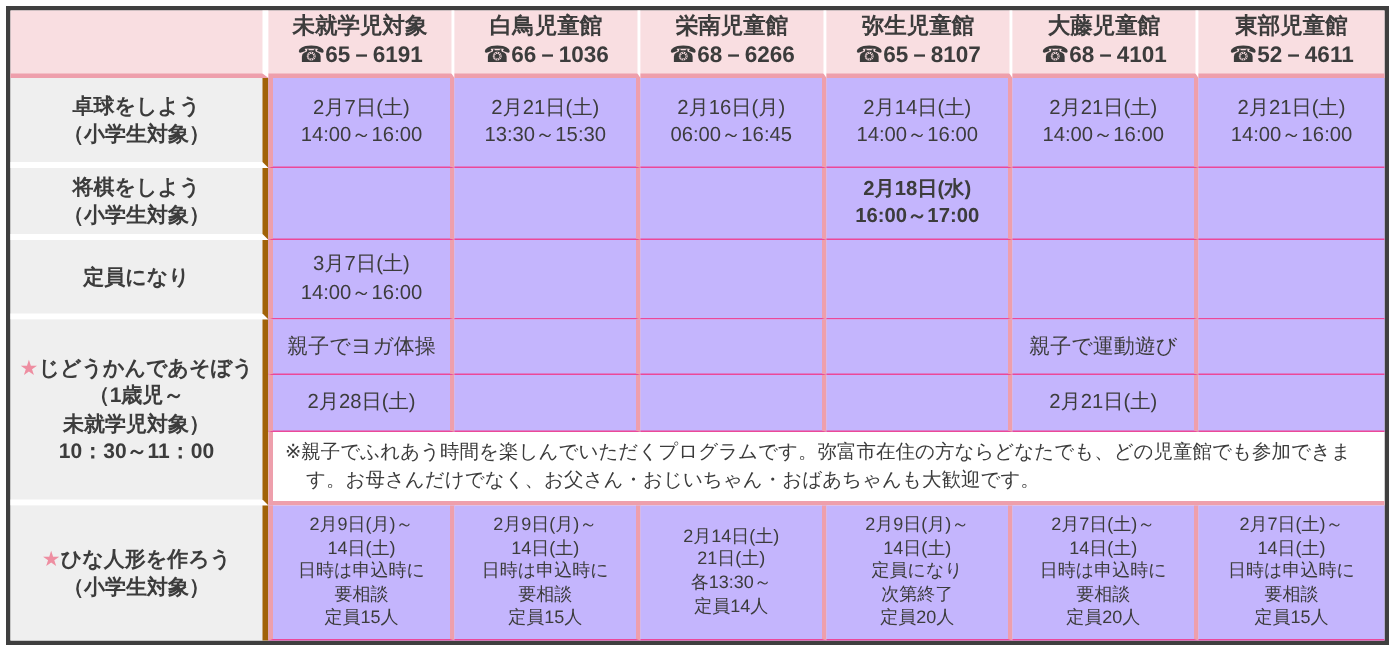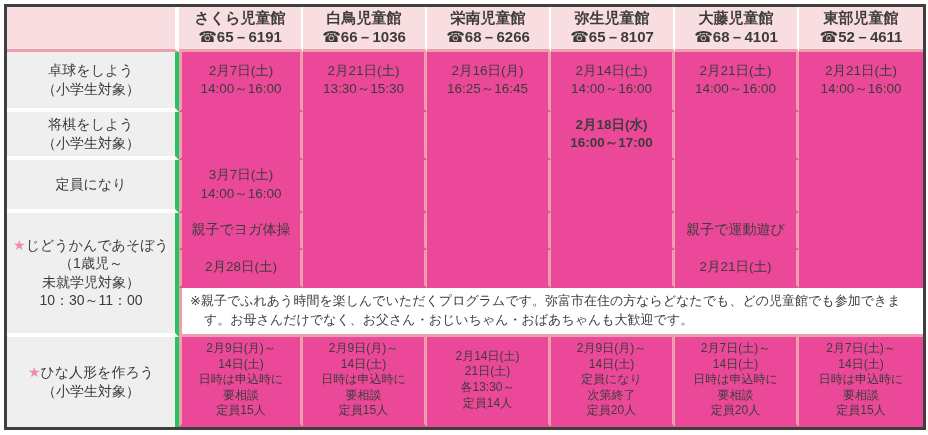--- a/index.html
+++ b/index.html
@@ -34,39 +34,39 @@
     font-size: 15px;
     line-height: 1.25;
     height: 40px;
     padding: 2px 0;
   }
   th.hdr.last { border-right: 0; }
 
   
   th.rowlabel {
     background: #efefef;
-    border-right: 4px solid #22c55e;
+    border-right: 4px solid #a16207;
     border-bottom: 4px solid #ffffff;
-    font-weight: normal;
+    font-weight: bold;
     font-size: 14px;
     line-height: 1.3;
     white-space: pre-line;
     padding: 2px 2px;
   }
   tr.r5 th.rowlabel { border-bottom: 0; margin-left: 28px; }
   .star { color: #ee8ea1; }
 
   
   td.cell {
     border-right: 3px solid #ee9fac;
-    border-bottom: 3px solid #ec4899;
+    border-bottom: 1px solid #ec4899;
     font-size: 13.5px;
     line-height: 1.35;
     white-space: pre-line;
-    background: #ec4899;
+    background: #c4b5fd;
     padding: 2px 1px;
   }
   td.cell.cfirst { border-left: 3px solid #ee9fac; }
   td.cell.clast { border-right: 0; }
 
   tr.r1 td.cell { height: 60px; }
   tr.r2 td.cell { height: 48px; font-weight: bold; }
   tr.r3 td.cell { height: 53px; }
   tr.r4a td.cell { height: 37px; font-weight: normal; font-size: 14px; }
   tr.r4b td.cell { height: 38px; }
@@ -98,21 +98,21 @@
         <col style="width:124px">
       <col style="width:124px">
         <col style="width:124px">
         <col style="width:124px">
     </colgroup>
 
     <tbody>
         <tr>
       <th class="corner"></th>
       <th class="hdr">
-        <div>さくら児童館</div>
+        <div>未就学児対象</div>
         <div><span class="phn">☎</span><span>65－6191</span></div>
       </th>
       <th class="hdr">
         <div>白鳥児童館</div>
         <div><span class="phn">☎</span><span>66－1036</span></div>
       </th>
       <th class="hdr">
         <div>栄南児童館</div>
         <div><span class="phn">☎</span><span>68－6266</span></div>
       </th>
@@ -131,21 +131,21 @@
     </tr>
 
     <tr class="r1">
       <th class="rowlabel">卓球をしよう
 （小学生対象）</th>
       <td class="cell cfirst">2月7日(土)
 14:00～16:00</td>
       <td class="cell">2月21日(土)
 13:30～15:30</td>
       <td class="cell">2月16日(月)
-16:25～16:45</td>
+06:00～16:45</td>
       <td class="cell">2月14日(土)
 14:00～16:00</td>
       <td class="cell">2月21日(土)
 14:00～16:00</td>
       <td class="cell clast">2月21日(土)
 14:00～16:00</td>
     </tr>
 
     <tr class="r2">
       <th class="rowlabel">将棋をしよう

